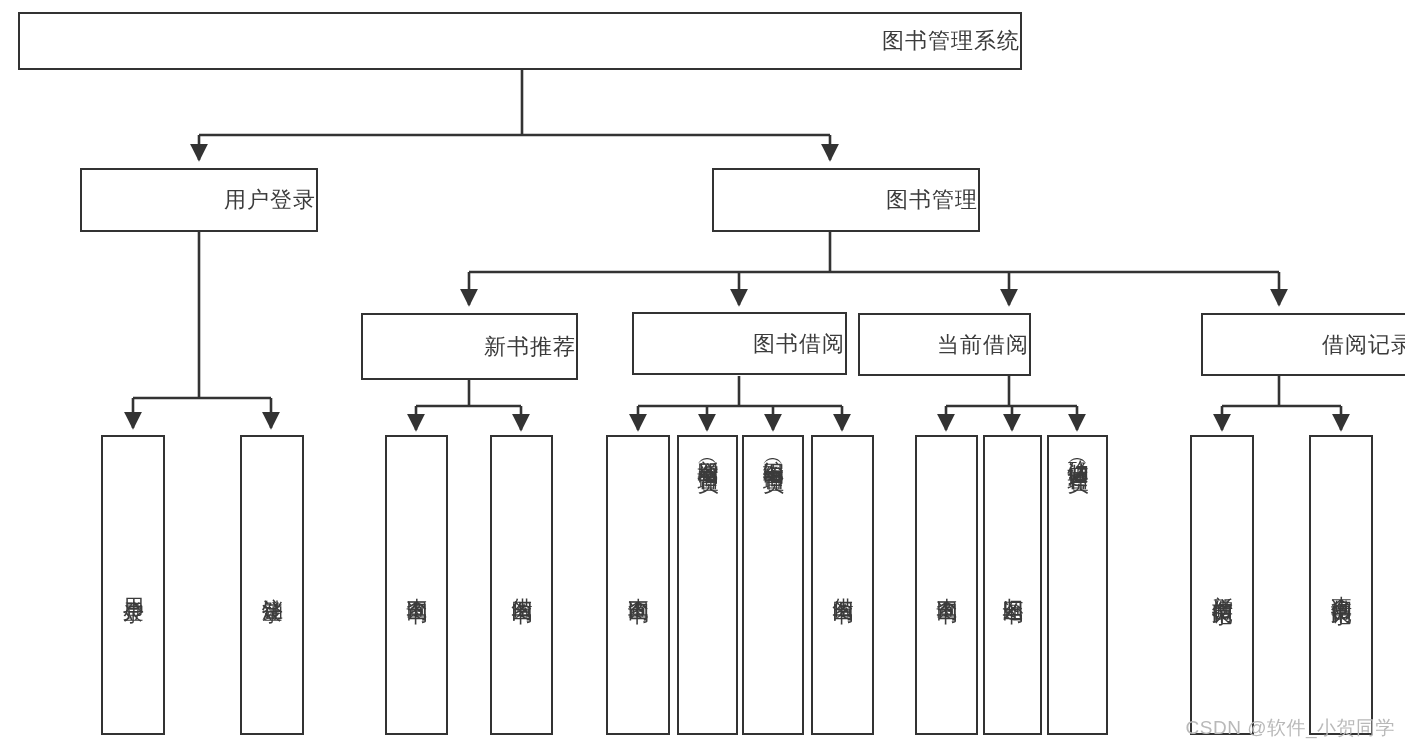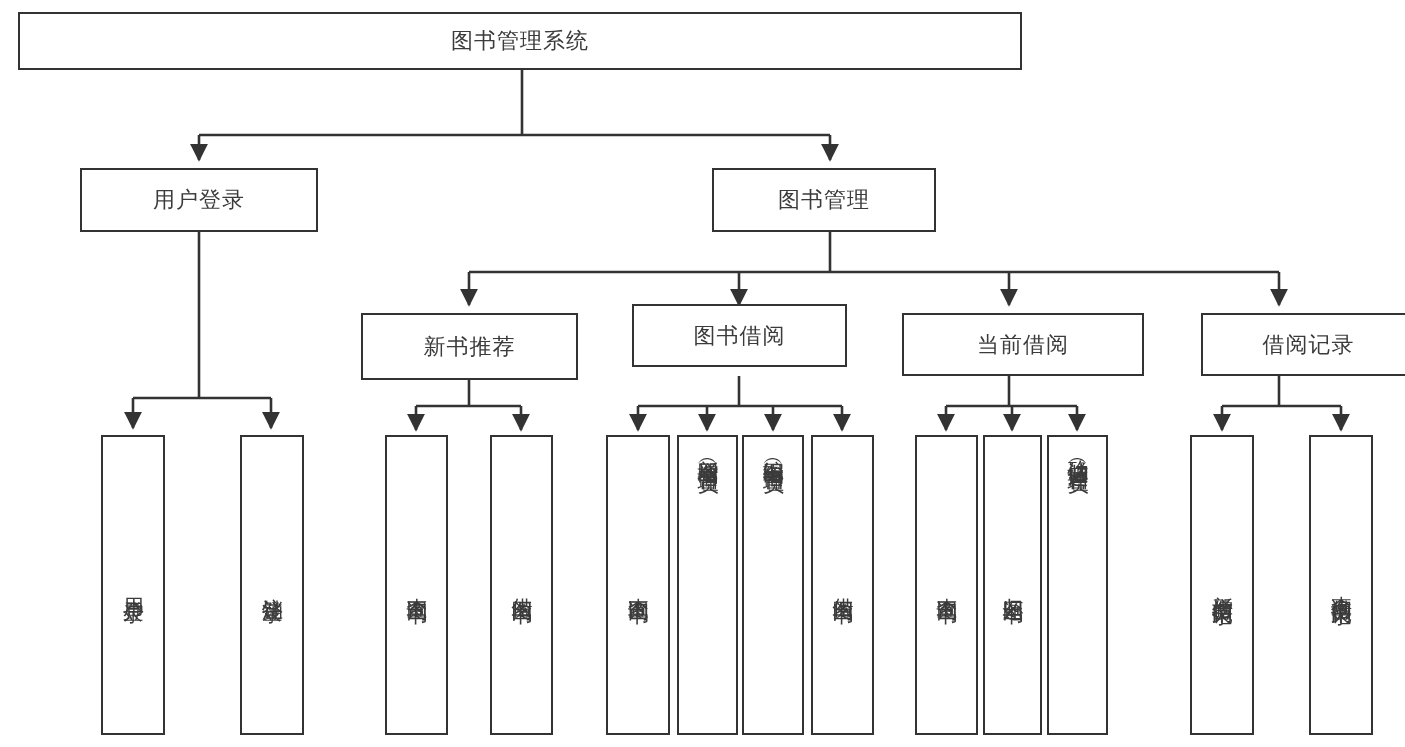--- a/index.html
+++ b/index.html
@@ -25,21 +25,21 @@
     height: 747px;
     pointer-events: none;
   }
   .node {
     position: absolute;
     box-sizing: border-box;
     background: #ffffff;
     border: 2px solid #333333;
     display: flex;
     align-items: center;
-    justify-content: center;
+    justify-content: flex-end;
     color: #3b3b3b;
   }
   .node.horiz {
     font-size: 22px;
     letter-spacing: 1px;
   }
   .node.vert {
     align-items: flex-start;
     justify-content: center;
     padding-top: 6px;
@@ -122,31 +122,31 @@
     </g>
   </svg>
 
   <div class="node horiz" style="left:18px; top:12px; width:1004px; height:58px;">
     <span>图书管理系统</span>
   </div>
 
   <div class="node horiz" style="left:80px; top:168px; width:238px; height:64px;">
     <span>用户登录</span>
   </div>
-  <div class="node horiz" style="left:712px; top:168px; width:224px; height:64px;">
+  <div class="node horiz" style="left:712px; top:168px; width:268px; height:64px;">
     <span>图书管理</span>
   </div>
 
   <div class="node horiz" style="left:361px; top:313px; width:217px; height:67px;">
     <span>新书推荐</span>
   </div>
-  <div class="node horiz" style="left:632px; top:304px; width:215px; height:63px;">
+  <div class="node horiz" style="left:632px; top:312px; width:215px; height:63px;">
     <span>图书借阅</span>
   </div>
-  <div class="node horiz" style="left:902px; top:313px; width:242px; height:63px;">
+  <div class="node horiz" style="left:858px; top:313px; width:173px; height:63px;">
     <span>当前借阅</span>
   </div>
   <div class="node horiz" style="left:1172px; top:313px; width:215px; height:63px;margin-left:29px;">
     <span>借阅记录</span>
   </div>
 
   <div class="node vert centered" style="left:101px; top:435px; width:64px; height:300px;">
     <span class="vlabel">用户登录</span>
   </div>
   <div class="node vert centered" style="left:240px; top:435px; width:64px; height:300px;">
@@ -183,14 +183,15 @@
     <span class="vlabel">确认归还（管理员）</span>
   </div>
 
   <div class="node vert centered" style="left:1190px; top:435px; width:64px; height:300px;">
     <span class="vlabel">新增借阅记录</span>
   </div>
   <div class="node vert centered" style="left:1309px; top:435px; width:64px; height:300px;">
     <span class="vlabel">查询借阅记录</span>
   </div>
 
+  <div id="watermark">CSDN @软件_小贺同学</div>
 
 </div>
 
 </body></html>

